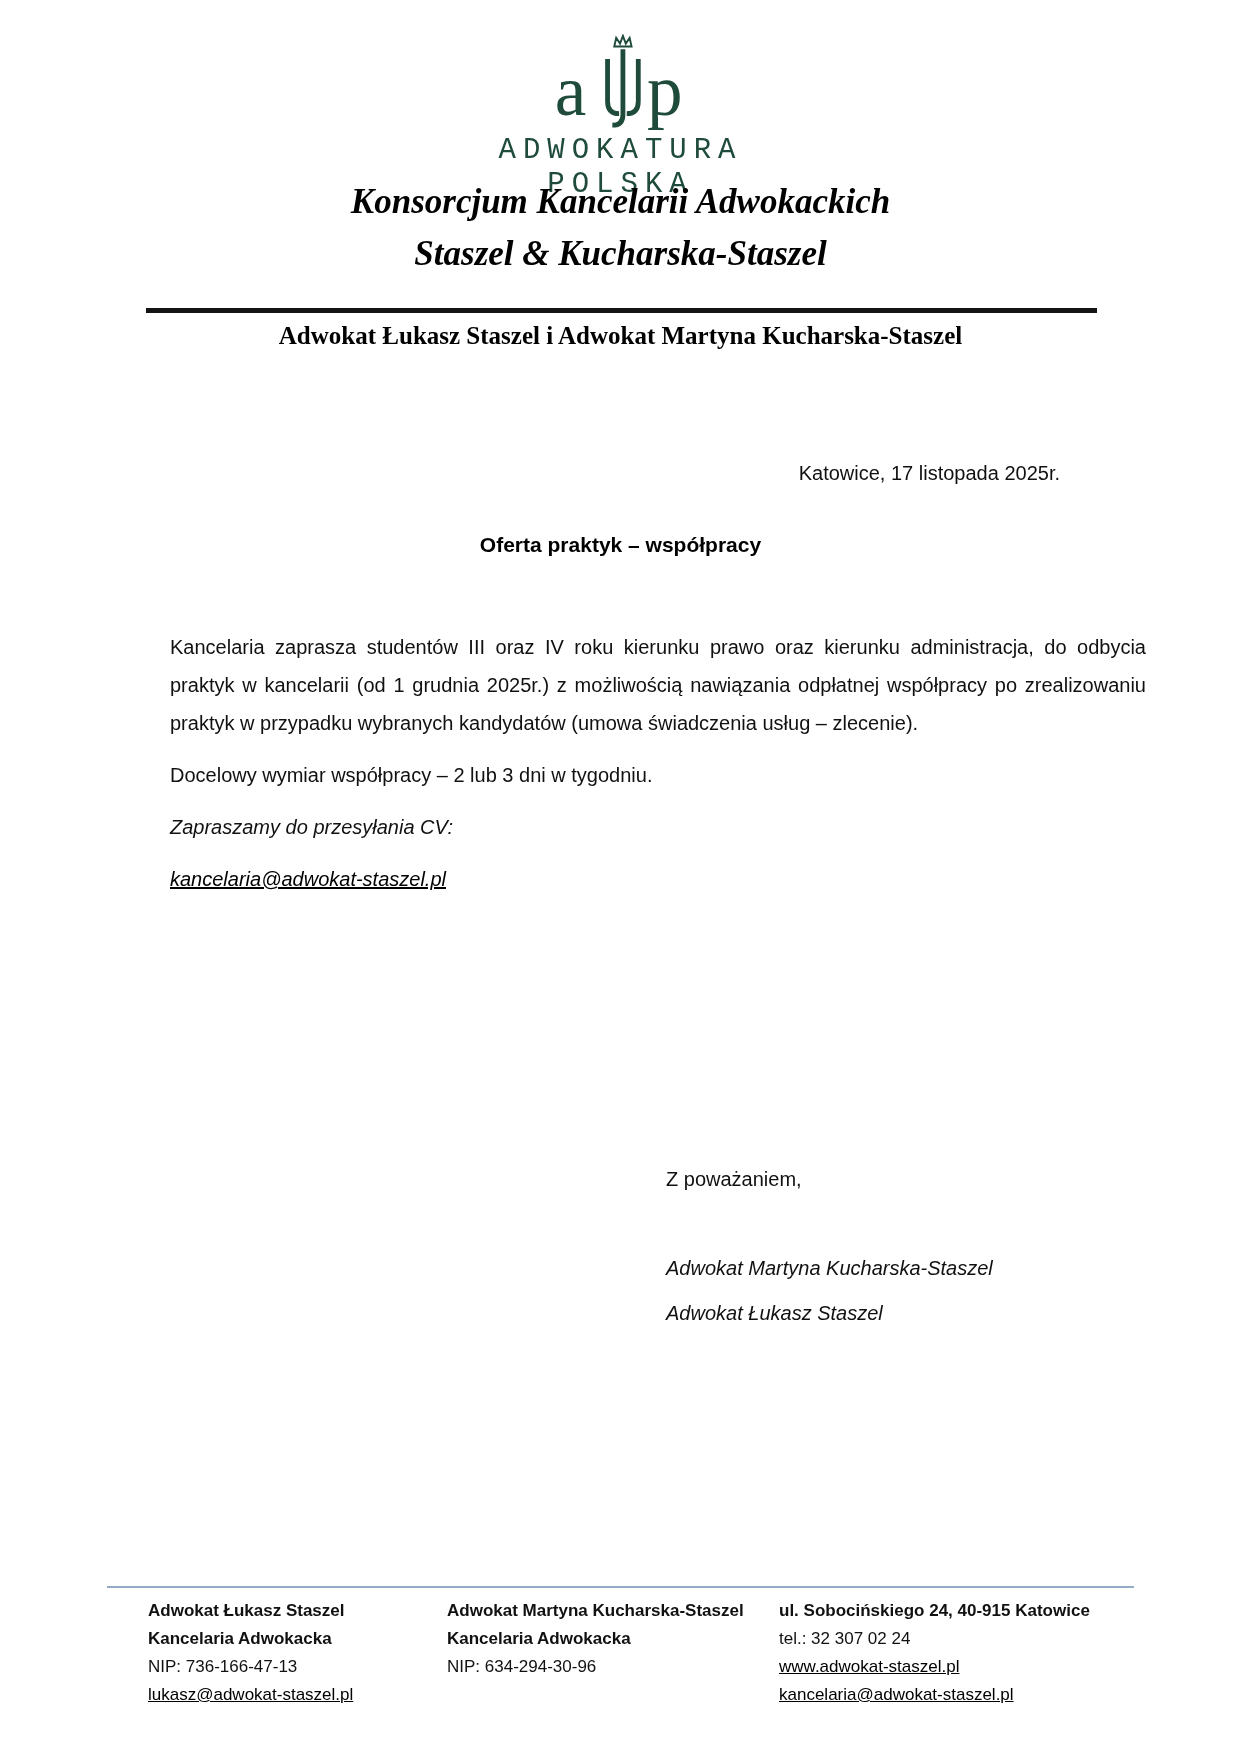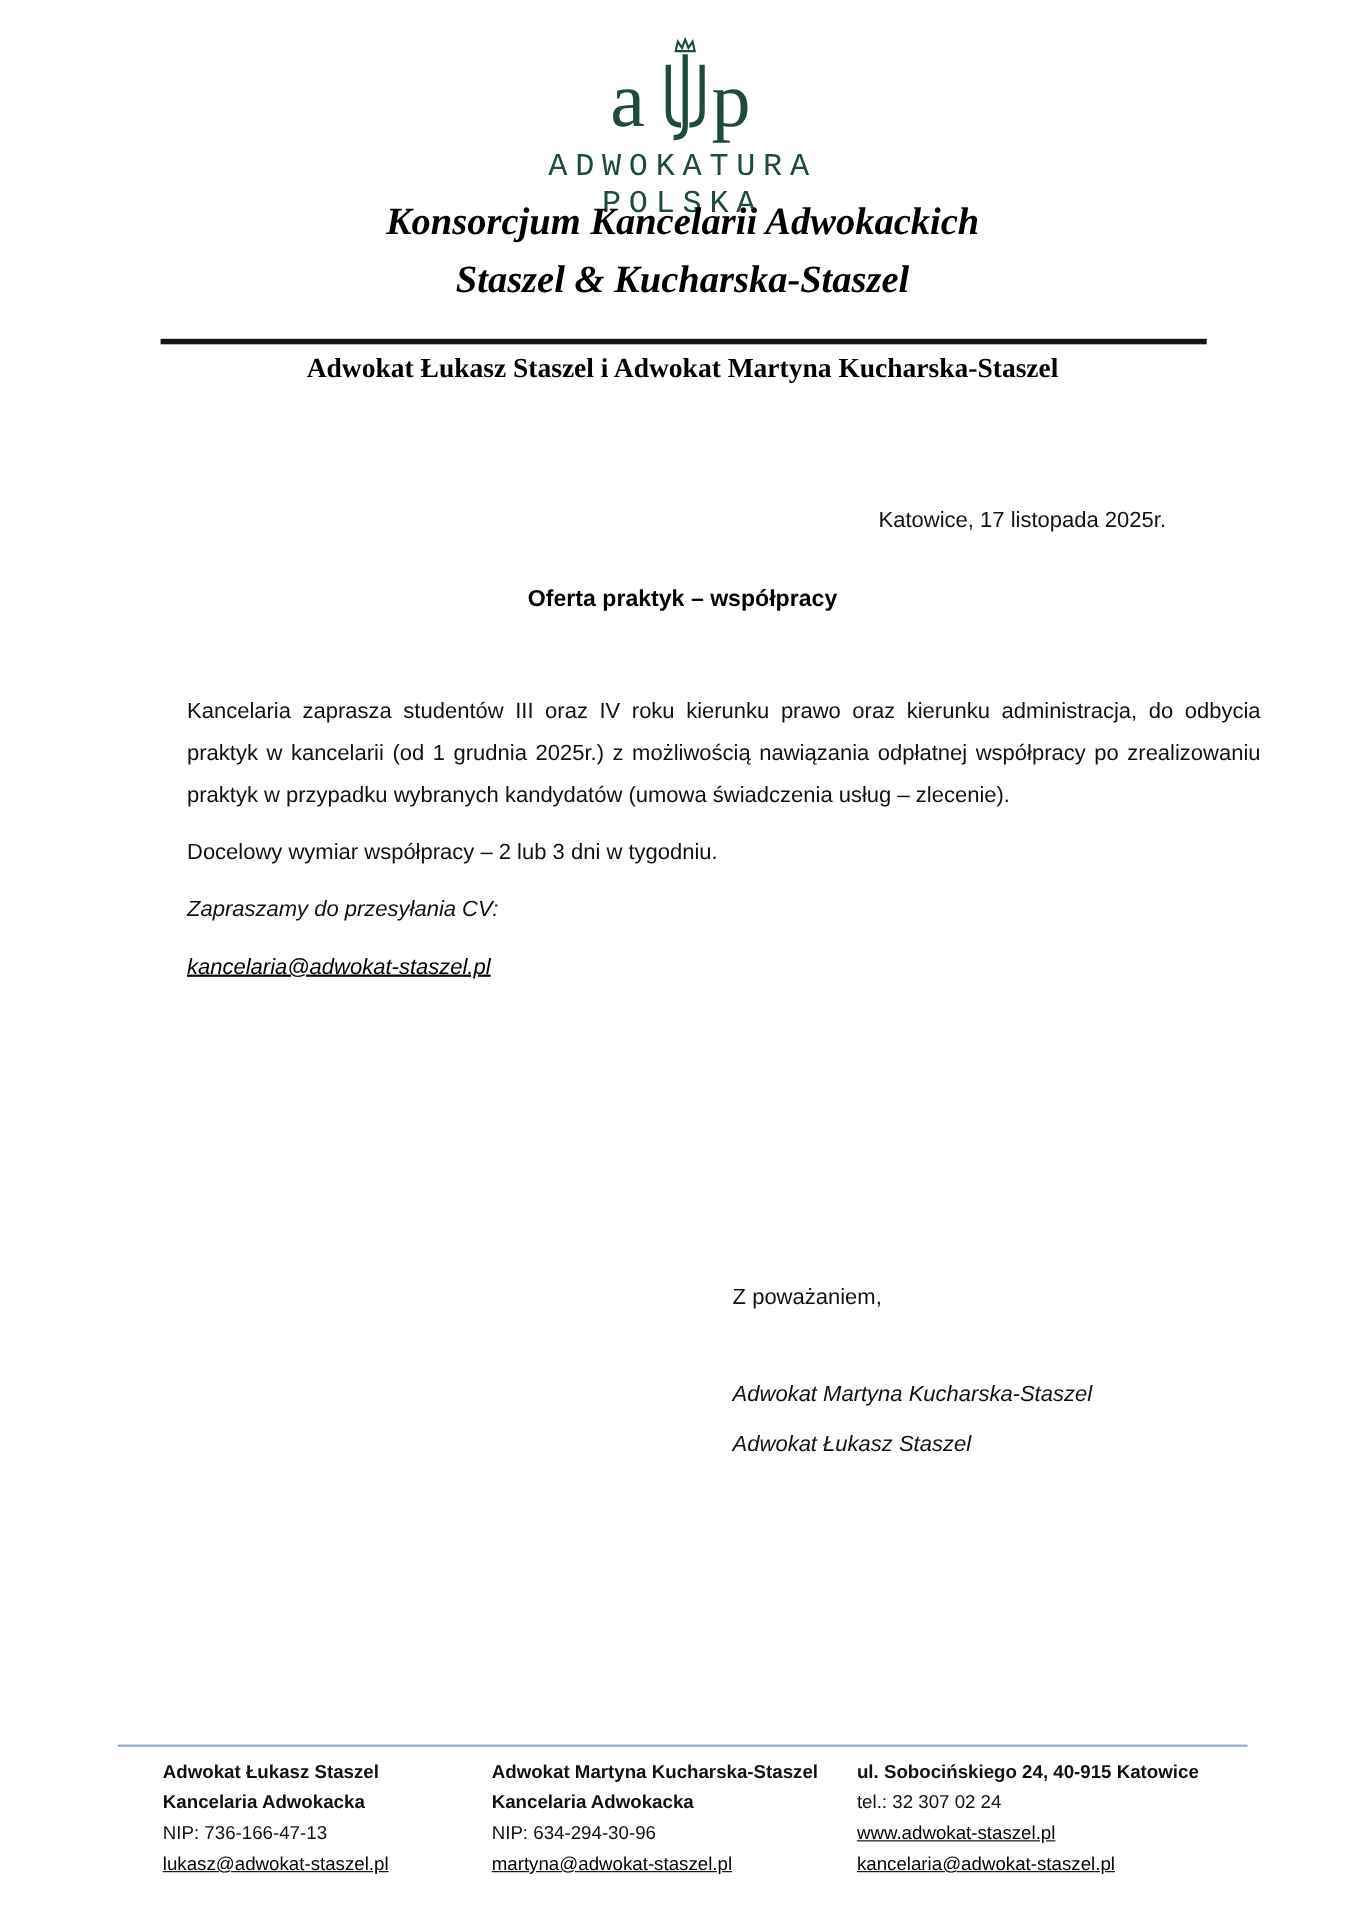--- a/index.html
+++ b/index.html
@@ -100,21 +100,20 @@
     <div class="fcol1">
       <div class="fb">Adwokat Łukasz Staszel</div>
       <div class="fb">Kancelaria Adwokacka</div>
       <div>NIP: 736-166-47-13</div>
       <div><a class="doc-link">lukasz@adwokat-staszel.pl</a></div>
     </div>
     <div class="fcol2">
       <div class="fb">Adwokat Martyna Kucharska-Staszel</div>
       <div class="fb">Kancelaria Adwokacka</div>
       <div>NIP: 634-294-30-96</div>
-      <div><a class="doc-link">martyna@adwokat-staszel.pl</a></div>
     </div>
     <div class="fcol3">
       <div class="fb">ul. Sobocińskiego 24, 40-915 Katowice</div>
       <div>tel.: 32 307 02 24</div>
       <div><a class="doc-link">www.adwokat-staszel.pl</a></div>
       <div><a class="doc-link">kancelaria@adwokat-staszel.pl</a></div>
     </div>
   </div>
 </div>
 

